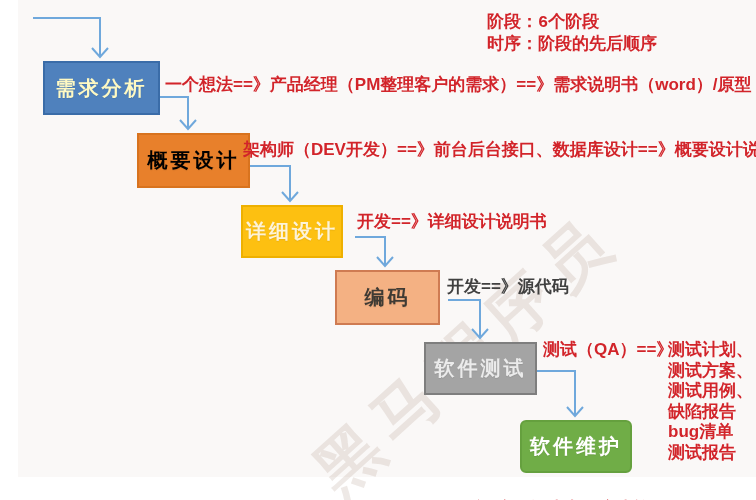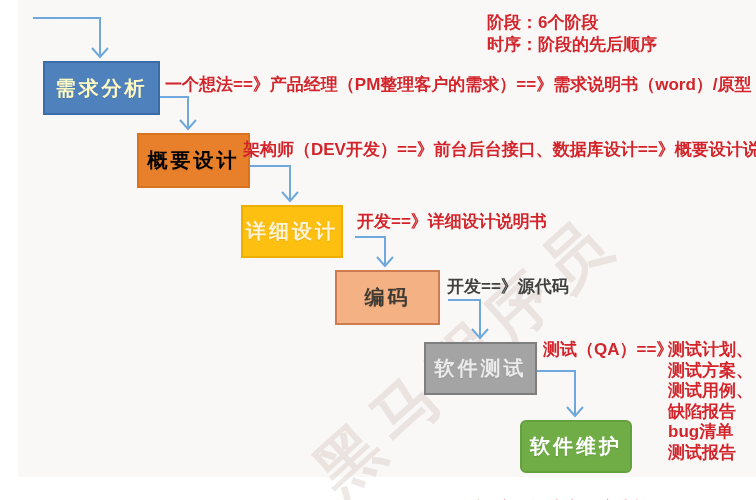--- a/index.html
+++ b/index.html
@@ -74,21 +74,21 @@
   <div class="stage-box b4" style="background-color: rgb(244, 177, 131); border-color: rgb(207, 123, 82); color: rgb(64, 59, 52);">
     <span>编码</span>
   </div>
   <div class="stage-box b5" style="background-color: rgb(164, 164, 164); border-color: rgb(126, 126, 126); color: rgb(235, 235, 235);">
     <span>软件测试</span>
   </div>
   <div class="stage-box b6" style="background-color: rgb(112, 173, 71); border-color: rgb(101, 160, 62); color: rgb(255, 255, 255);">
     <span>软件维护</span>
   </div>
 
-  <div class="ann note-block" style="color: rgb(210, 36, 42);">
+  <div class="ann note-block" style="color: rgb(210, 36, 42); font-family: Liberation Mono, monospace;">
     <div>阶段：6个阶段</div>
     <div>时序：阶段的先后顺序</div>
   </div>
 
   <div class="ann a1" style="color: rgb(210, 36, 42);">一个想法==》产品经理（PM整理客户的需求）==》需求说明书（word）/原型</div>
   <div class="ann a2" style="color: rgb(210, 36, 42);">架构师（DEV开发）==》前台后台接口、数据库设计==》概要设计说明书</div>
   <div class="ann a3" style="color: rgb(210, 36, 42);">开发==》详细设计说明书</div>
   <div class="ann a4" style="color: #404040;">开发==》源代码</div>
 
   <div class="ann a5-lead" style="color: rgb(210, 36, 42);">测试（QA）==》</div>

